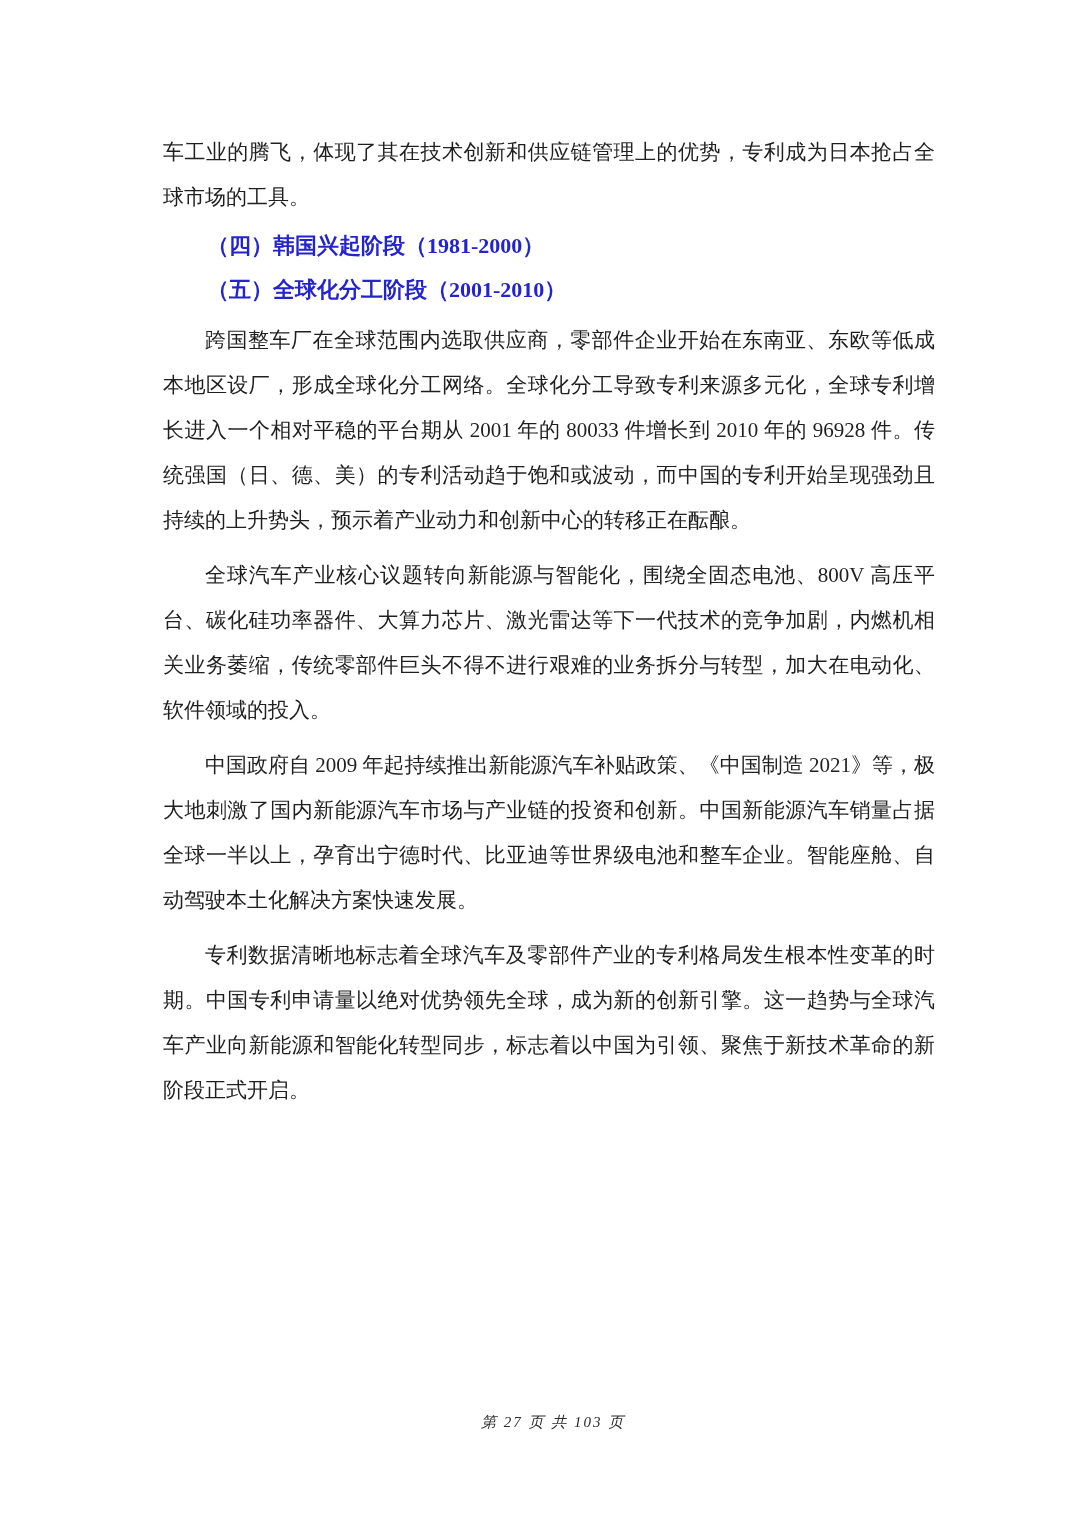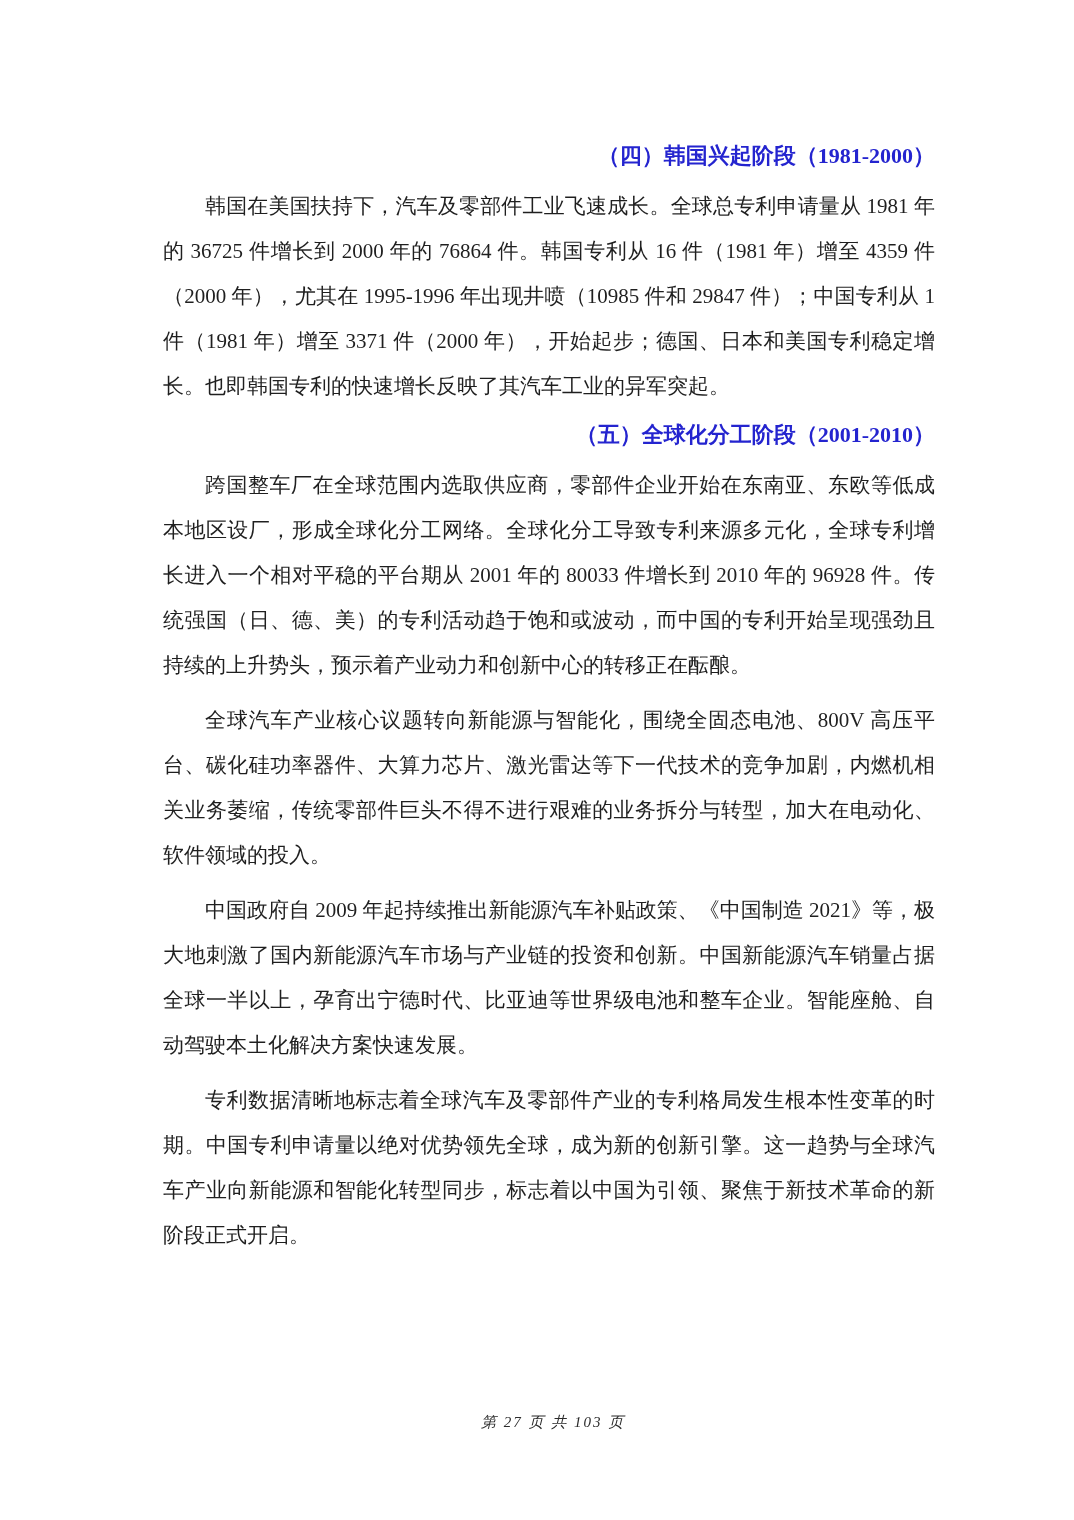--- a/index.html
+++ b/index.html
@@ -34,45 +34,44 @@
   .para.no-indent {
     text-indent: 0;
   }
   .heading {
     font-size: 22px;
     line-height: 32px;
     font-weight: bold;
     color: #2424cf;
     margin: 10px 0 12px 0;
     text-indent: 2em;
-    text-align: right;
   }
   .footer {
     position: absolute;
     left: 16px;
     bottom: 88px;
     width: 100%;
     text-align: center;
     font-size: 15px;
     color: #2b2b2b;
     font-family: "Liberation Serif", "DejaVu Serif", serif;
     letter-spacing: 2px;
     font-style: italic;
   }
 </style>
 </head>
 <body>
 
 <div class="page">
   <div class="content">
 
+    <p class="para no-indent">车工业的腾飞，体现了其在技术创新和供应链管理上的优势，专利成为日本抢占全球市场的工具。</p>
 
     <h3 class="heading">（四）韩国兴起阶段（1981-2000）</h3>
 
-    <p class="para">韩国在美国扶持下，汽车及零部件工业飞速成长。全球总专利申请量从 1981 年的 36725 件增长到 2000 年的 76864 件。韩国专利从 16 件（1981 年）增至 4359 件（2000 年），尤其在 1995-1996 年出现井喷（10985 件和 29847 件）；中国专利从 1 件（1981 年）增至 3371 件（2000 年），开始起步；德国、日本和美国专利稳定增长。也即韩国专利的快速增长反映了其汽车工业的异军突起。</p>
 
     <h3 class="heading">（五）全球化分工阶段（2001-2010）</h3>
 
     <p class="para">跨国整车厂在全球范围内选取供应商，零部件企业开始在东南亚、东欧等低成本地区设厂，形成全球化分工网络。全球化分工导致专利来源多元化，全球专利增长进入一个相对平稳的平台期从 2001 年的 80033 件增长到 2010 年的 96928 件。传统强国（日、德、美）的专利活动趋于饱和或波动，而中国的专利开始呈现强劲且持续的上升势头，预示着产业动力和创新中心的转移正在酝酿。</p>
 
 
     <p class="para">全球汽车产业核心议题转向新能源与智能化，围绕全固态电池、800V 高压平台、碳化硅功率器件、大算力芯片、激光雷达等下一代技术的竞争加剧，内燃机相关业务萎缩，传统零部件巨头不得不进行艰难的业务拆分与转型，加大在电动化、软件领域的投入。</p>
 
     <p class="para">中国政府自 2009 年起持续推出新能源汽车补贴政策、《中国制造 2021》等，极大地刺激了国内新能源汽车市场与产业链的投资和创新。中国新能源汽车销量占据全球一半以上，孕育出宁德时代、比亚迪等世界级电池和整车企业。智能座舱、自动驾驶本土化解决方案快速发展。</p>
 

